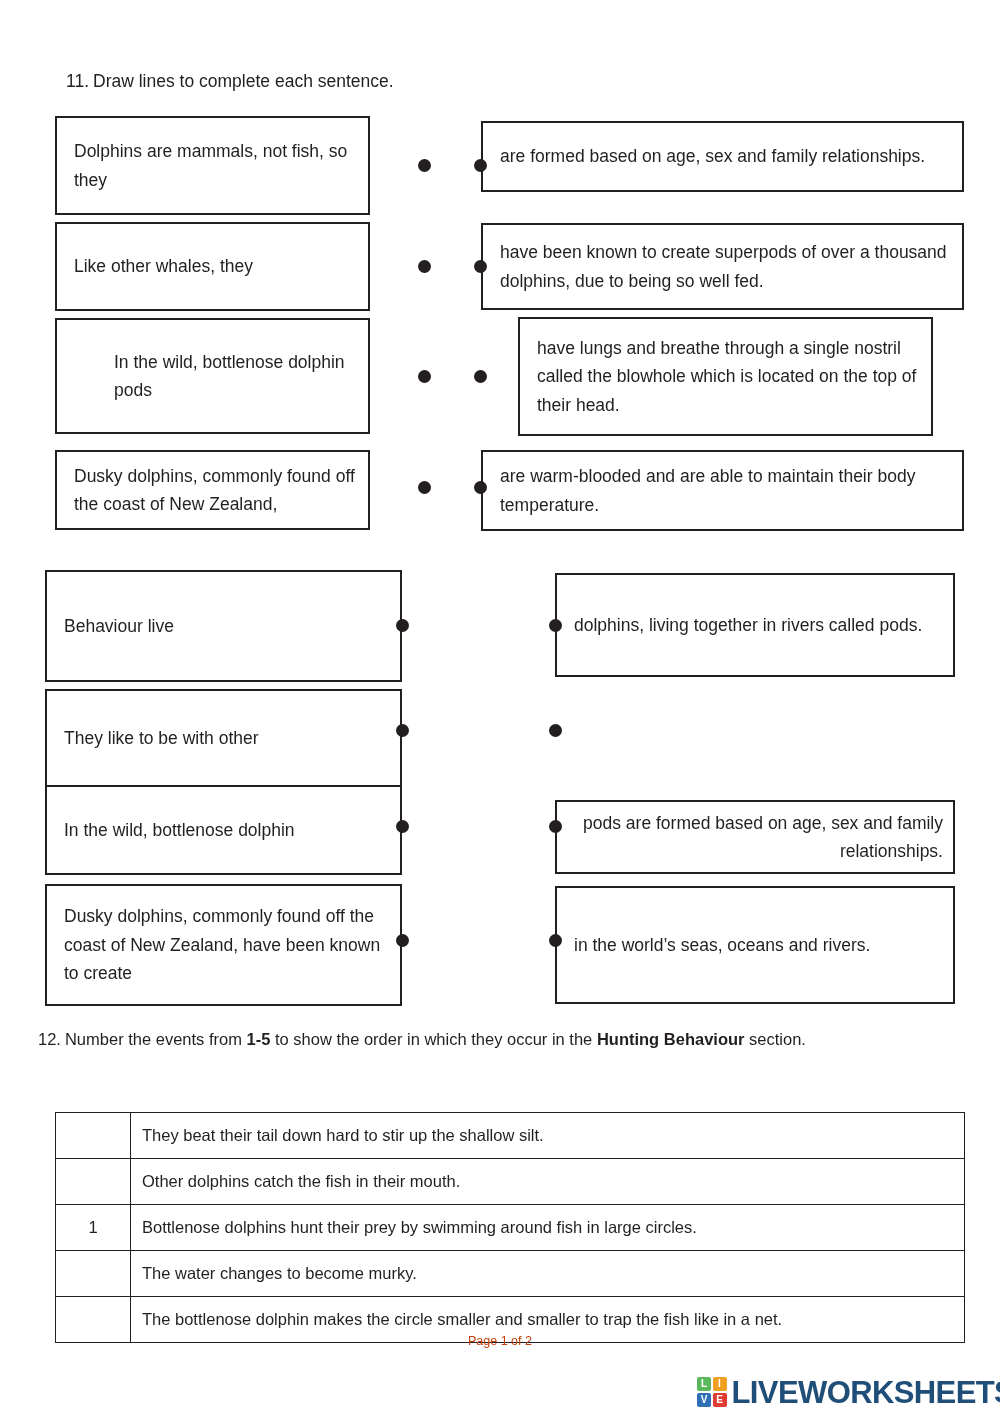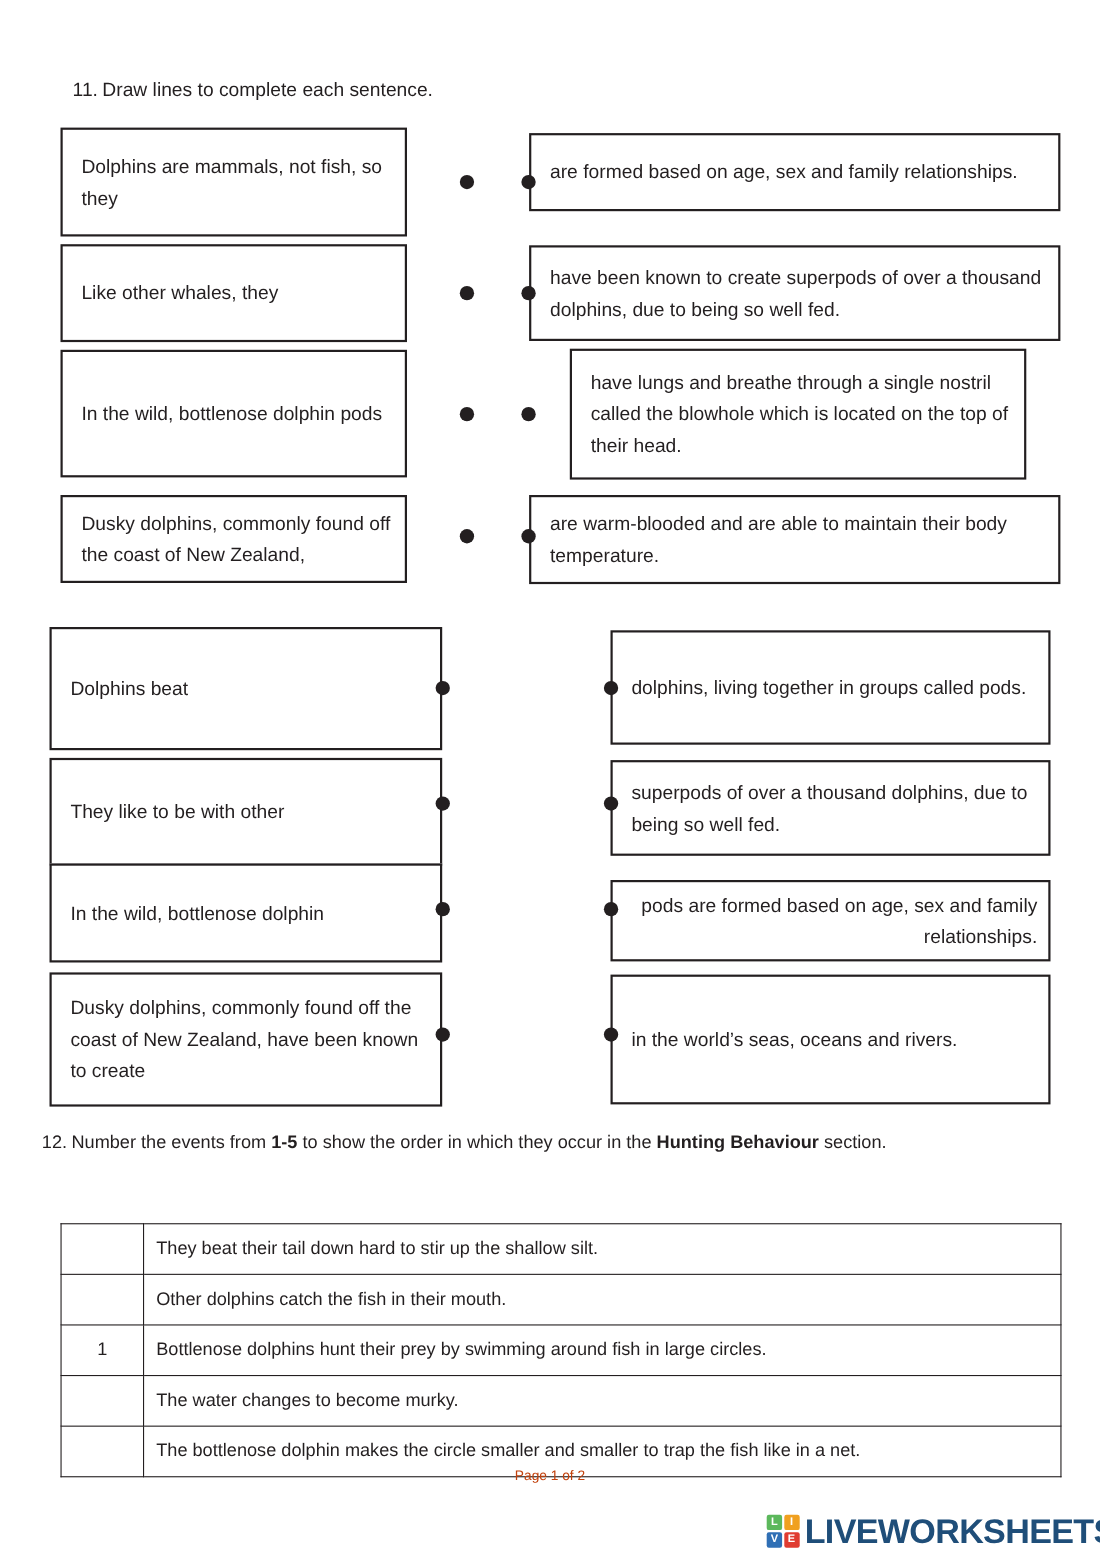--- a/index.html
+++ b/index.html
@@ -144,21 +144,21 @@
   <div class="match-box left" style="left:55px; top:116px; width:315px; height:99px;">
     <div class="mb-text">Dolphins are mammals, not fish, so they</div>
   </div>
   <div class="dot" style="left:418px; top:159px;"></div>
 
   <div class="match-box left" style="left:55px; top:222px; width:315px; height:89px;">
     <div class="mb-text">Like other whales, they</div>
   </div>
   <div class="dot" style="left:418px; top:260px;"></div>
 
-  <div class="match-box left" style="left:55px; top:318px; width:315px; height:116px;">
+  <div class="match-box left" style="left:55px; top:318px; width:315px; height:116px;padding-left:40px;">
     <div class="mb-text">In the wild, bottlenose dolphin pods</div>
   </div>
   <div class="dot" style="left:418px; top:370px;"></div>
 
   <div class="match-box left" style="left:55px; top:450px; width:315px; height:80px;">
     <div class="mb-text">Dusky dolphins, commonly found off the coast of New Zealand,</div>
   </div>
   <div class="dot" style="left:418px; top:481px;"></div>
 
   <div class="match-box right" style="left:481px; top:121px; width:483px; height:71px;">
@@ -175,47 +175,44 @@
     <div class="mb-text">have lungs and breathe through a single nostril called the blowhole which is located on the top of their head.</div>
   </div>
   <div class="dot" style="left:474px; top:370px;"></div>
 
   <div class="match-box right" style="left:481px; top:450px; width:483px; height:81px;">
     <div class="mb-text">are warm-blooded and are able to maintain their body temperature.</div>
   </div>
   <div class="dot" style="left:474px; top:481px;"></div>
 
   <div class="match-box left" style="left:45px; top:570px; width:357px; height:112px;">
-    <div class="mb-text">Dolphins beat</div>
+    <div class="mb-text">Behaviour live</div>
   </div>
   <div class="dot" style="left:396px; top:619px;"></div>
 
   <div class="match-box left" style="left:45px; top:689px; width:357px; height:98px;">
     <div class="mb-text">They like to be with other</div>
   </div>
   <div class="dot" style="left:396px; top:724px;"></div>
 
   <div class="match-box left" style="left:45px; top:785px; width:357px; height:90px;justify-content:flex-end;">
     <div class="mb-text">In the wild, bottlenose dolphin</div>
   </div>
   <div class="dot" style="left:396px; top:820px;"></div>
 
   <div class="match-box left" style="left:45px; top:884px; width:357px; height:122px;">
     <div class="mb-text">Dusky dolphins, commonly found off the coast of New Zealand, have been known to create</div>
   </div>
   <div class="dot" style="left:396px; top:934px;"></div>
 
   <div class="match-box right" style="left:555px; top:573px; width:400px; height:104px;">
-    <div class="mb-text">dolphins, living together in groups called pods.</div>
+    <div class="mb-text">dolphins, living together in rivers called pods.</div>
   </div>
   <div class="dot" style="left:549px; top:619px;"></div>
 
-  <div class="match-box right" style="left:555px; top:691px; width:400px; height:87px;">
-    <div class="mb-text">superpods of over a thousand dolphins, due to being so well fed.</div>
-  </div>
   <div class="dot" style="left:549px; top:724px;"></div>
 
   <div class="match-box right" style="left:555px; top:800px; width:400px; height:74px;text-align:right;">
     <div class="mb-text">pods are formed based on age, sex and family relationships.</div>
   </div>
   <div class="dot" style="left:549px; top:820px;"></div>
 
   <div class="match-box right" style="left:555px; top:886px; width:400px; height:118px;">
     <div class="mb-text">in the world’s seas, oceans and rivers.</div>
   </div>

